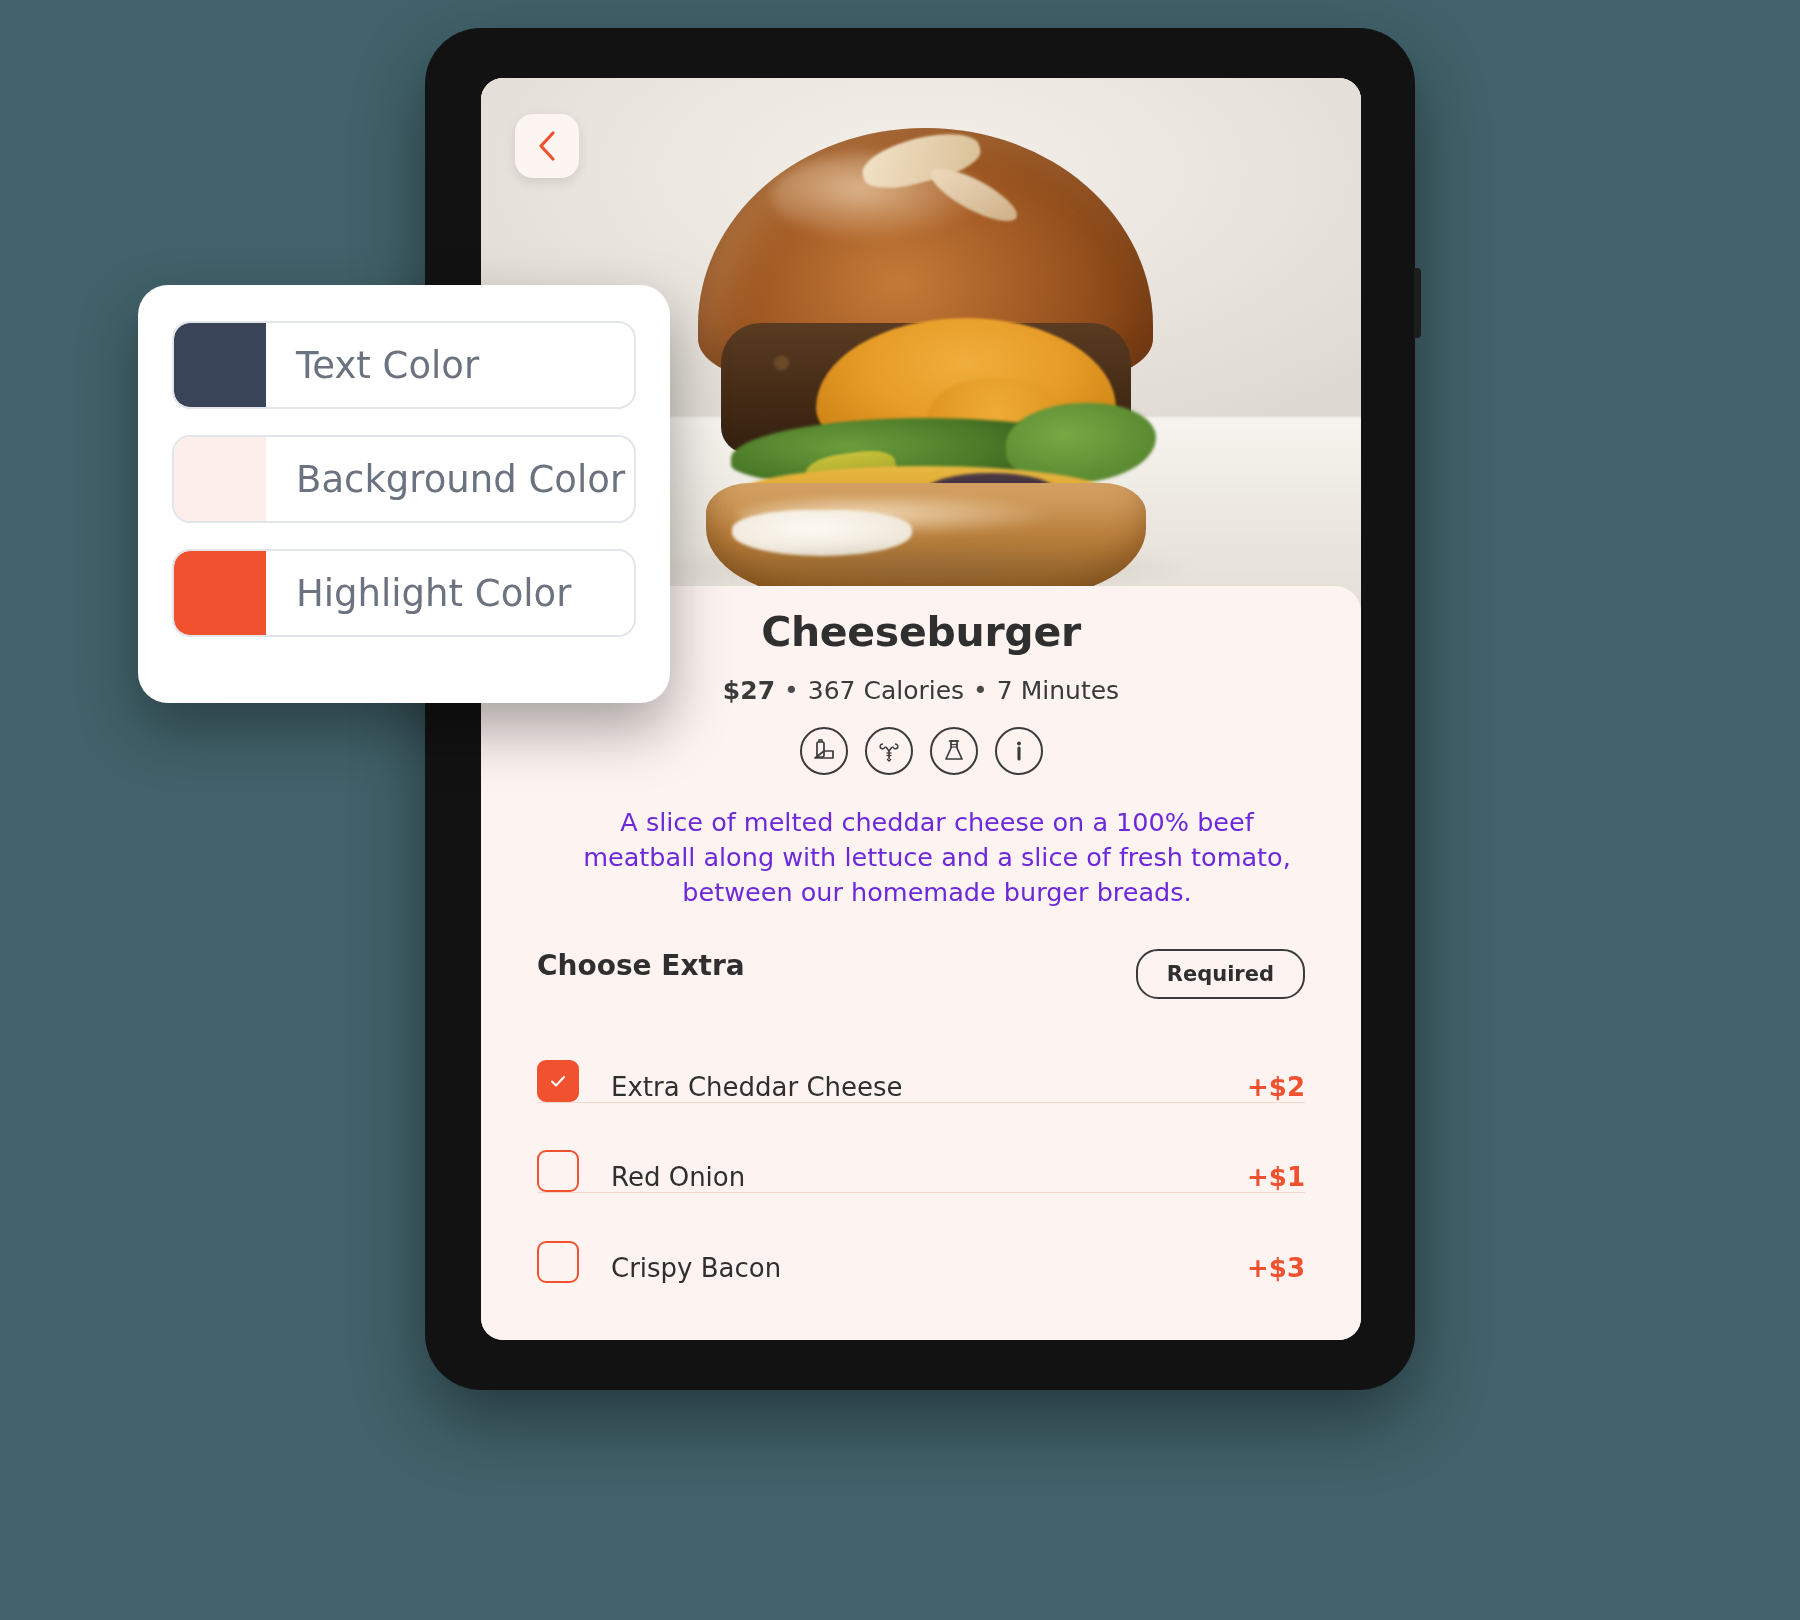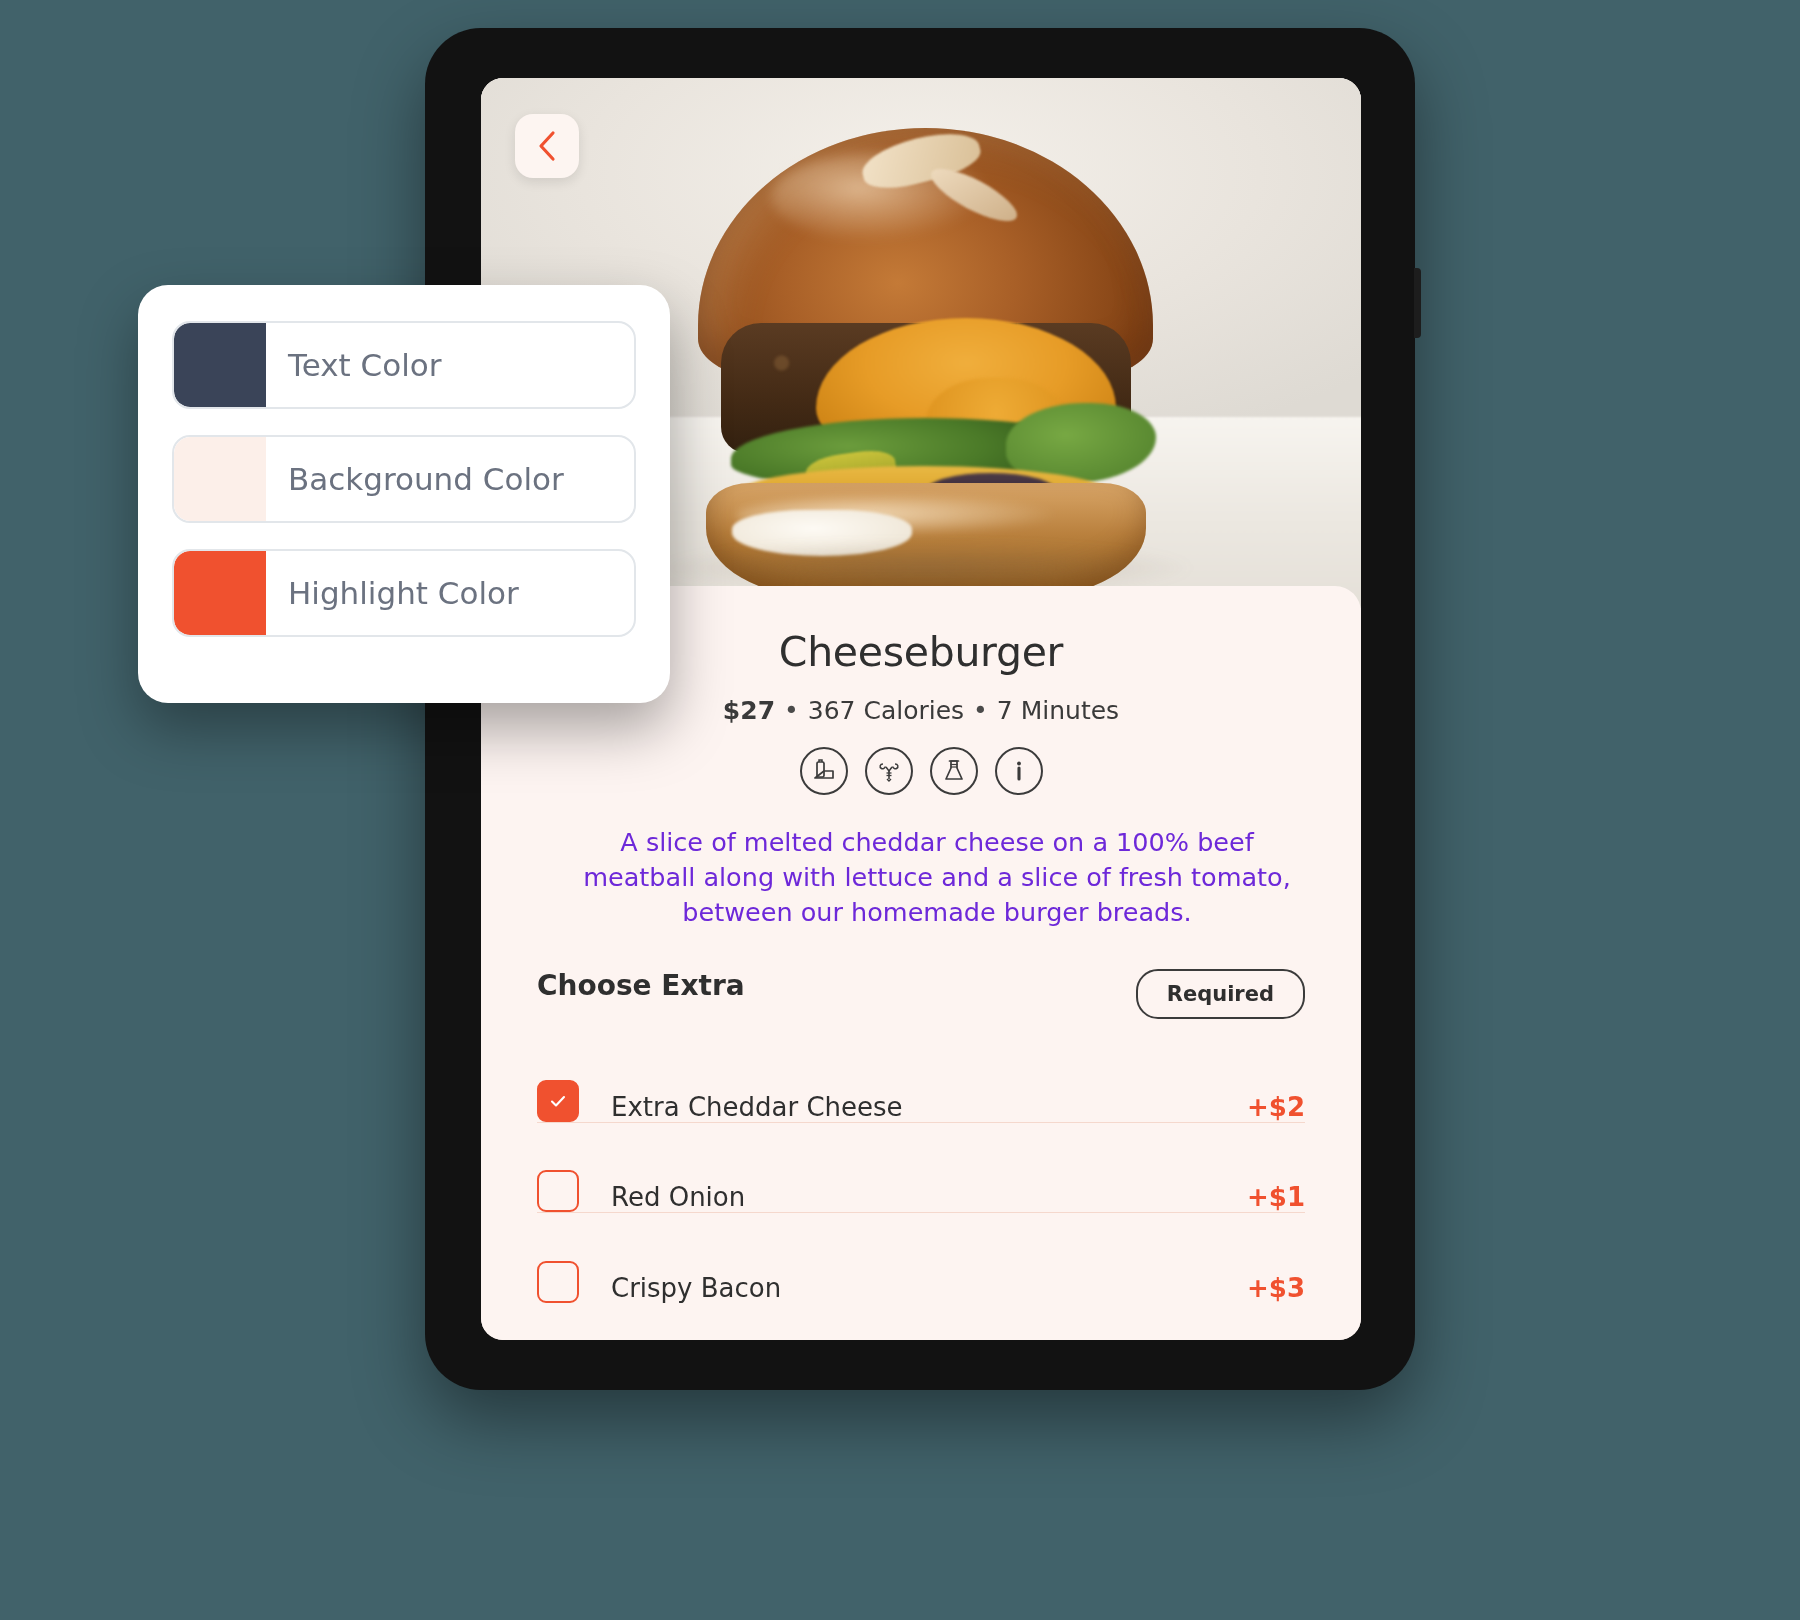--- a/index.html
+++ b/index.html
@@ -201,24 +201,24 @@
 
   
   #detail-card {
     position: absolute;
     left: 0; top: 508px;
     width: 880px; height: 754px;
     background: #FDF4F1;
     border-radius: 26px 26px 0 0;
   }
   #product-title {
-    margin-top: 42px;
+    margin-top: 22px;
     text-align: center;
     font-size: 41px;
-    font-weight: 400;
+    font-weight: 700;
     color: #2F2F2F;
     letter-spacing: -0.3px;
   }
   #meta-row {
     margin-top: 20px;
     text-align: center;
     font-size: 25px;
     color: #3A3A3A;
   }
   #meta-row .price { font-weight: 700; }
@@ -334,22 +334,22 @@
     cursor: pointer;
     overflow: hidden;
   }
   .swatch-row:last-child { margin-bottom: 0; }
   .swatch-chip {
     width: 92px; height: 100%;
     flex: 0 0 auto;
     border-radius: 16px 0 0 16px;
   }
   .swatch-label {
-    margin-left: 22px;
-    font-size: 31px;
+    margin-left: 30px;
+    font-size: 37px;
     color: #6B7280;
     font-family: "DejaVu Sans", sans-serif;
   }
 </style>
 </head>
 <body>
 
 <div id="tablet">
   <div id="tablet-sidebtn"></div>
 

